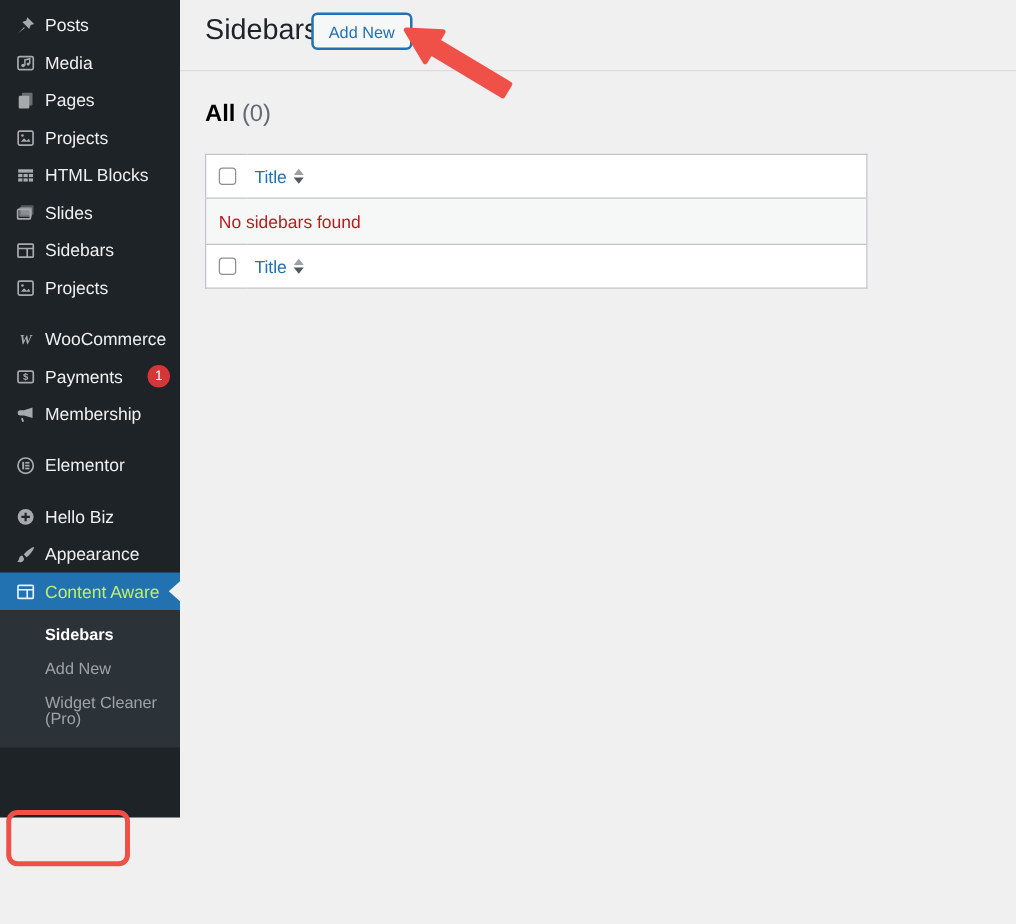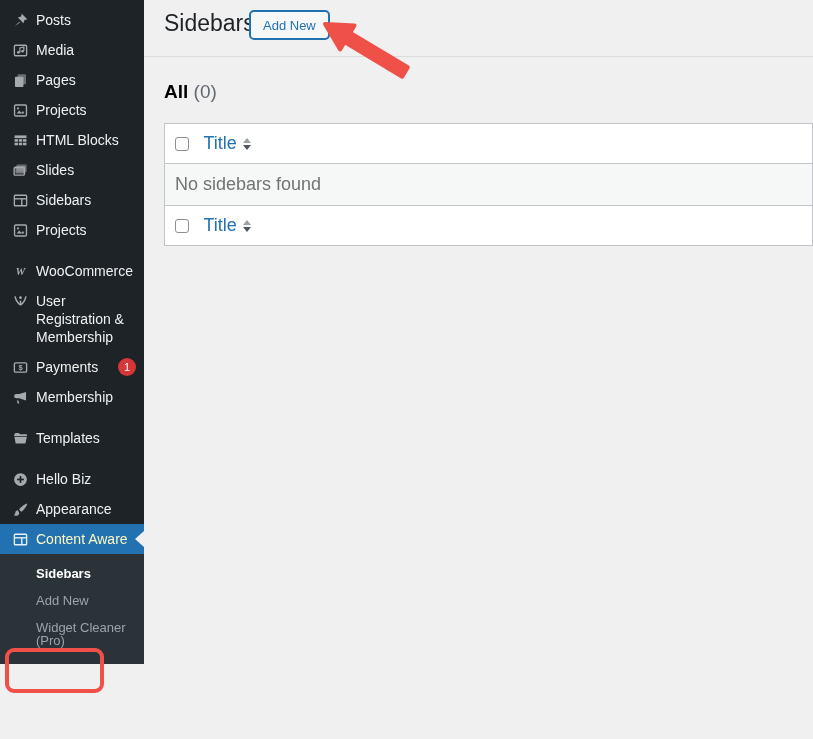--- a/index.html
+++ b/index.html
@@ -22,21 +22,21 @@
     display:flex;align-items:flex-start;padding:6px 8px 6px 10px;
     font-size:14px;line-height:18px;cursor:pointer;position:relative;
   }
   .mi-icon{
     width:20px;height:18px;margin-right:6px;flex:none;
     display:flex;align-items:center;justify-content:center;color:var(--icon-gray);
   }
   .mi-icon svg{width:17px;height:17px;display:block}
   .mi-label{flex:1}
   .menu-sep{height:11px}
-  .menu-item.active{background:var(--accent);color:#fef9c3}
+  .menu-item.active{background:var(--accent);color:#bef264}
   .menu-item.active .mi-icon{color:#e8f1f8}
   .current-arrow{
     position:absolute;right:0;top:50%;transform:translateY(-50%);
     width:0;height:0;border:8px solid transparent;border-left:none;
     border-right:9px solid var(--content-bg);
   }
   .badge{
     background:var(--badge-red);color:#fff;border-radius:50%;
     width:18px;height:18px;line-height:18px;text-align:center;
     font-size:11px;margin-left:7px;flex:none;
@@ -57,33 +57,33 @@
     position:absolute;left:105px;top:10px;height:30px;padding:0 12px;
     font-family:inherit;font-size:13px;color:var(--accent);
     background:#f6f7f7;border:2px solid var(--accent);border-radius:5px;cursor:pointer;
   }
   .header-divider{position:absolute;left:0;top:56px;width:669px;border-top:1px solid #dcdcde}
   .filter-row{position:absolute;left:20px;top:81px;font-size:19px}
   .filter-link{text-decoration:none;cursor:pointer}
   .filter-all{color:#000;font-weight:700}
   .filter-count{color:#646970}
   .list-table{
-    position:absolute;left:20px;top:123px;width:649px;
-    border-collapse:collapse;background:#fff;font-size:18px;color:#3c434a;
+    position:absolute;left:20px;top:123px;width:530px;
+    border-collapse:collapse;background:#fff;font-size:14px;color:#3c434a;
     border:1px solid var(--table-border);
   }
   .cb-cell{width:33px;padding:10px 0 10px 10px;vertical-align:middle}
   .cb{display:block;width:14px;height:14px;border:1px solid #8c8f94;border-radius:3px;background:#fff;cursor:pointer}
   .title-cell{padding:9px 10px 9px 6px;vertical-align:middle}
   .sort-link{display:inline-flex;align-items:center;gap:6px;color:var(--accent);text-decoration:none;cursor:pointer}
   .sort-arrows{display:inline-flex;flex-direction:column;gap:2px}
   .tri-up{width:0;height:0;border-left:4px solid transparent;border-right:4px solid transparent;border-bottom:5px solid #9aa0a5}
   .tri-down{width:0;height:0;border-left:4px solid transparent;border-right:4px solid transparent;border-top:5px solid #50575e}
   .row-empty td{
-    background:var(--stripe-bg);color:#737373;padding:10px;
+    background:var(--stripe-bg);color:#b91c1c;padding:10px;
     border-top:1px solid var(--table-border);border-bottom:1px solid var(--table-border);margin-left:35px;
   }
   
   .annot-arrow{position:absolute;left:272px;top:12px;z-index:20;pointer-events:none}
   .annot-arrow polygon{fill:var(--annotation-red);stroke:var(--annotation-red);stroke-width:4;stroke-linejoin:round}
   .annot-box{
     position:absolute;left:5px;top:648px;width:99px;height:45px;
     border:4px solid var(--annotation-red);border-radius:9px;z-index:20;pointer-events:none;
   }
 </style>
@@ -180,55 +180,48 @@
         <span class="mi-icon">
           <svg viewBox="0 0 20 20">
             <text x="10" y="14.5" text-anchor="middle" font-size="13" font-weight="bold" font-style="italic" fill="currentColor" font-family="Liberation Serif,serif">W</text>
           </svg>
         </span>
         <span class="mi-label">WooCommerce</span>
       </div>
       <div class="menu-item">
         <span class="mi-icon">
           <svg viewBox="0 0 20 20">
-            <path d="M3.5 4c1.2 4.5 3.5 8.5 6.5 10 3-1.5 5.3-5.5 6.5-10" stroke="currentColor" fill="none" stroke-width="1.8"></path>
-            <path d="M10 14V9" stroke="currentColor" stroke-width="1.8"></path>
-            <circle cx="10" cy="5.5" r="1.6" fill="currentColor"></circle>
-          </svg>
-        </span>
-        <span class="mi-label">User Registration &amp; Membership</span>
-      </div>
-      <div class="menu-item">
-        <span class="mi-icon">
-          <svg viewBox="0 0 20 20">
             <rect x="2.8" y="4.5" width="14.4" height="11" rx="1.5" stroke="currentColor" fill="none" stroke-width="1.6"></rect>
             <text x="10" y="13.2" text-anchor="middle" font-size="9" font-weight="bold" fill="currentColor" font-family="Liberation Sans,sans-serif">$</text>
           </svg>
         </span>
         <span class="mi-label">Payments</span>
         <span class="badge">1</span>
       </div>
       <div class="menu-item">
         <span class="mi-icon">
           <svg viewBox="0 0 20 20">
             <path fill="currentColor" d="M16.5 3.5v10l-8-2.5H5a2.5 2.5 0 0 1 0-5h3.5z"></path>
             <path d="M6.5 13.5l1.2 3.5" stroke="currentColor" fill="none" stroke-width="1.8"></path>
           </svg>
         </span>
         <span class="mi-label">Membership</span>
       </div>
       <div class="menu-sep"></div>
       <div class="menu-item">
         <span class="mi-icon">
           <svg viewBox="0 0 20 20">
-            <path fill="currentColor" d="M2.5 5.5l1.5-2h4L9.5 5h8v2h-15z"></path>
-            <path fill="currentColor" d="M2.8 8h14.7l-1.8 8H4.3z"></path>
-          </svg>
-        </span>
-        <span class="mi-label">Templates</span>
+            <circle cx="10" cy="10" r="7.2" stroke="currentColor" fill="none" stroke-width="1.6"></circle>
+            <rect x="6.8" y="6.5" width="1.8" height="7" fill="currentColor"></rect>
+            <rect x="9.6" y="6.5" width="4" height="1.6" fill="currentColor"></rect>
+            <rect x="9.6" y="9.2" width="4" height="1.6" fill="currentColor"></rect>
+            <rect x="9.6" y="11.9" width="4" height="1.6" fill="currentColor"></rect>
+          </svg>
+        </span>
+        <span class="mi-label">Elementor</span>
       </div>
       <div class="menu-sep"></div>
       <div class="menu-item">
         <span class="mi-icon">
           <svg viewBox="0 0 20 20">
             <circle cx="10" cy="10" r="7.5" fill="currentColor"></circle>
             <line x1="10" y1="6" x2="10" y2="14" stroke="var(--menu-bg,#1d2327)" stroke-width="2"></line>
             <line x1="6" y1="10" x2="14" y2="10" stroke="var(--menu-bg,#1d2327)" stroke-width="2"></line>
           </svg>
         </span>

